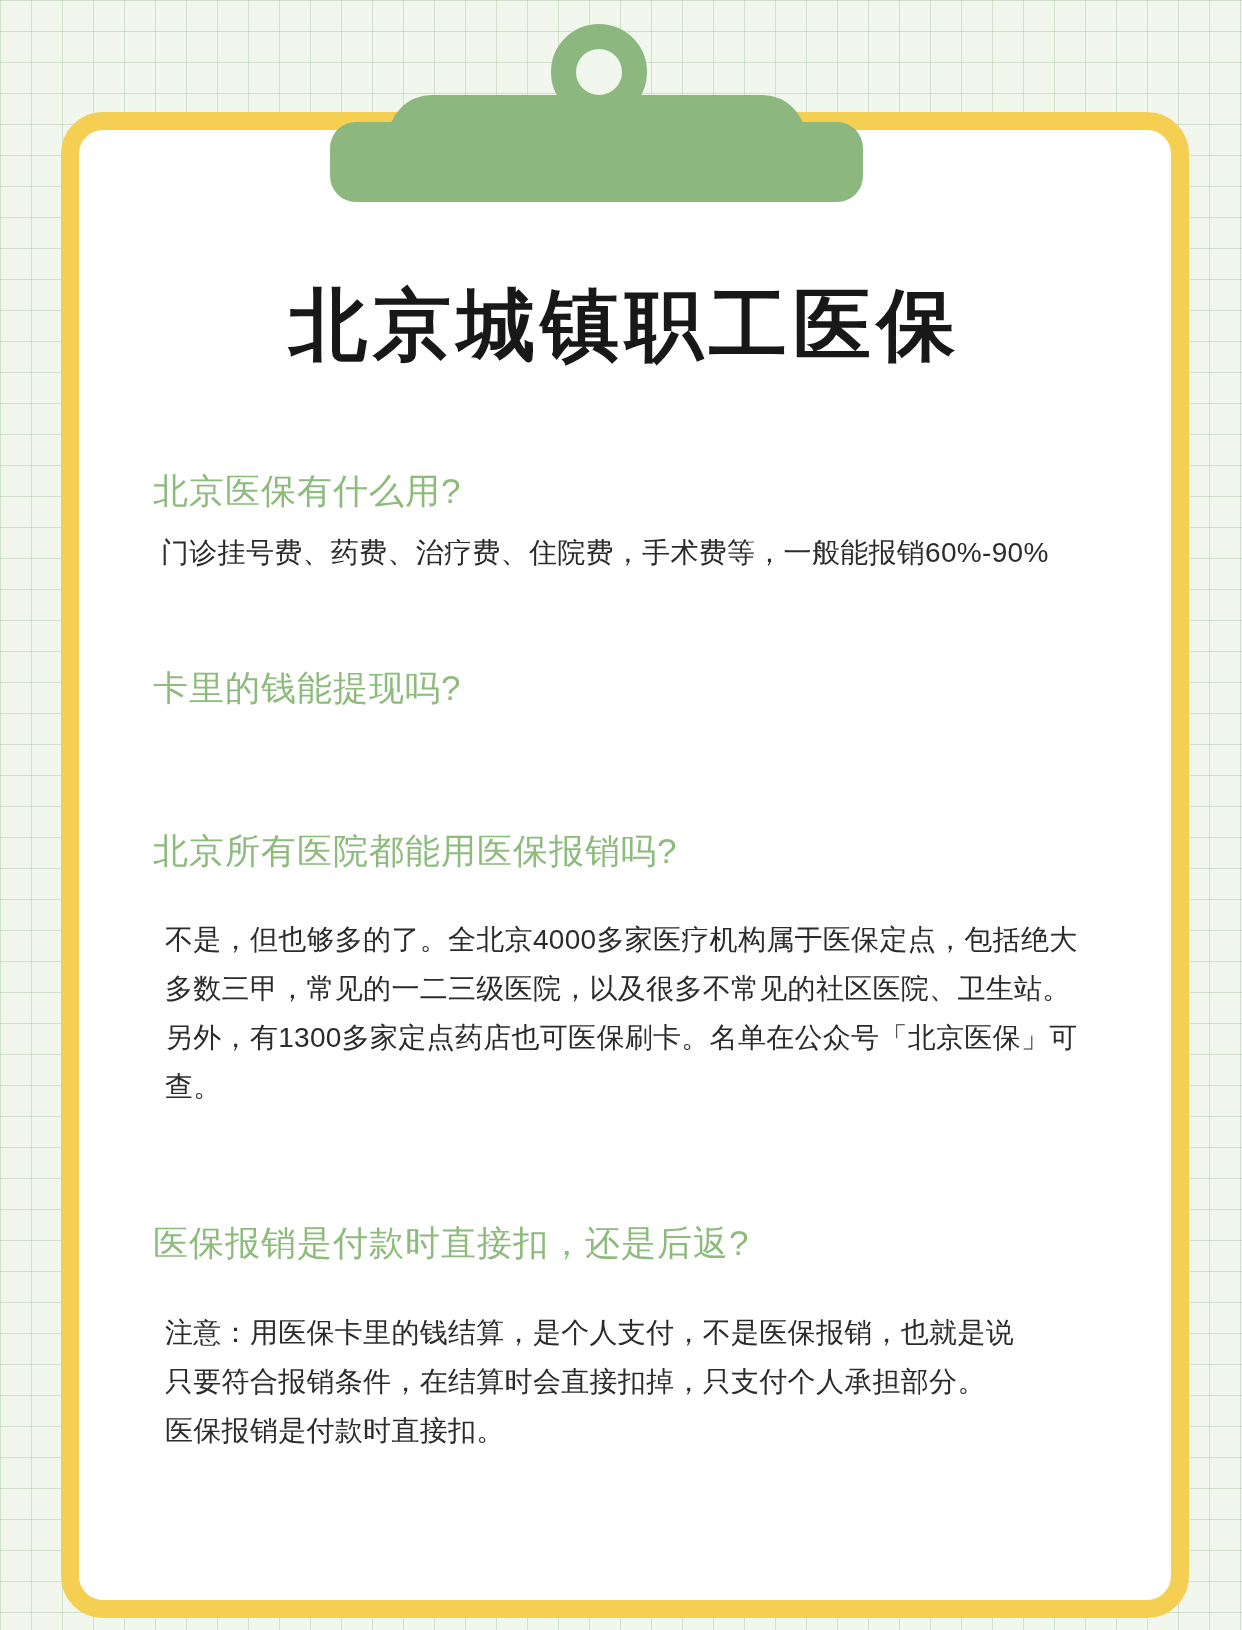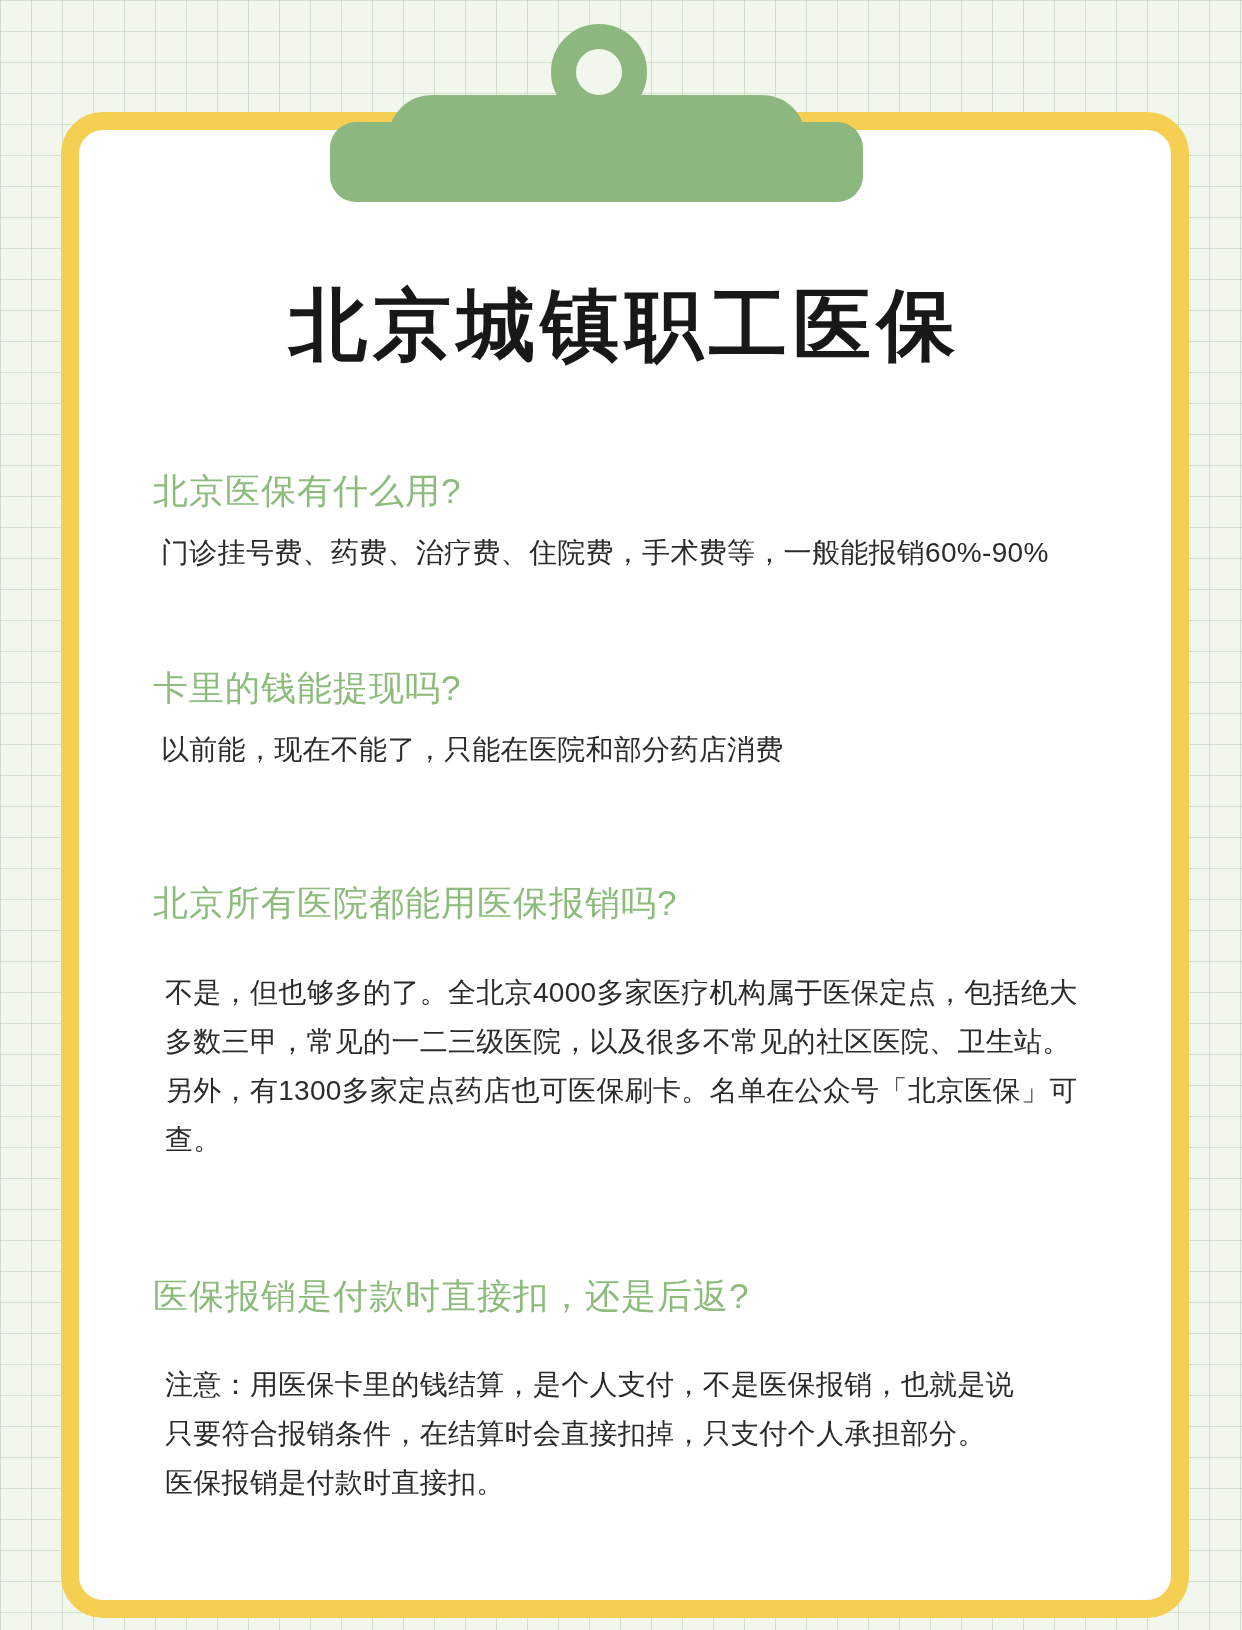--- a/index.html
+++ b/index.html
@@ -135,21 +135,20 @@
 
       <div class="qa">
         <div class="q">北京医保有什么用?</div>
         <div class="a">门诊挂号费、药费、治疗费、住院费，手术费等，一般能报销60%-90%</div>
       </div>
 
       <div class="gap-m"></div>
 
       <div class="qa">
         <div class="q">卡里的钱能提现吗?</div>
-        <div class="a">以前能，现在不能了，只能在医院和部分药店消费</div>
       </div>
 
       <div class="gap-l"></div>
 
       <div class="qa">
         <div class="q">北京所有医院都能用医保报销吗?</div>
         <div class="gap-q"></div>
         <div class="a wide">不是，但也够多的了。全北京4000多家医疗机构属于医保定点，包括绝大多数三甲，常见的一二三级医院，以及很多不常见的社区医院、卫生站。另外，有1300多家定点药店也可医保刷卡。名单在公众号「北京医保」可查。</div>
       </div>
 

